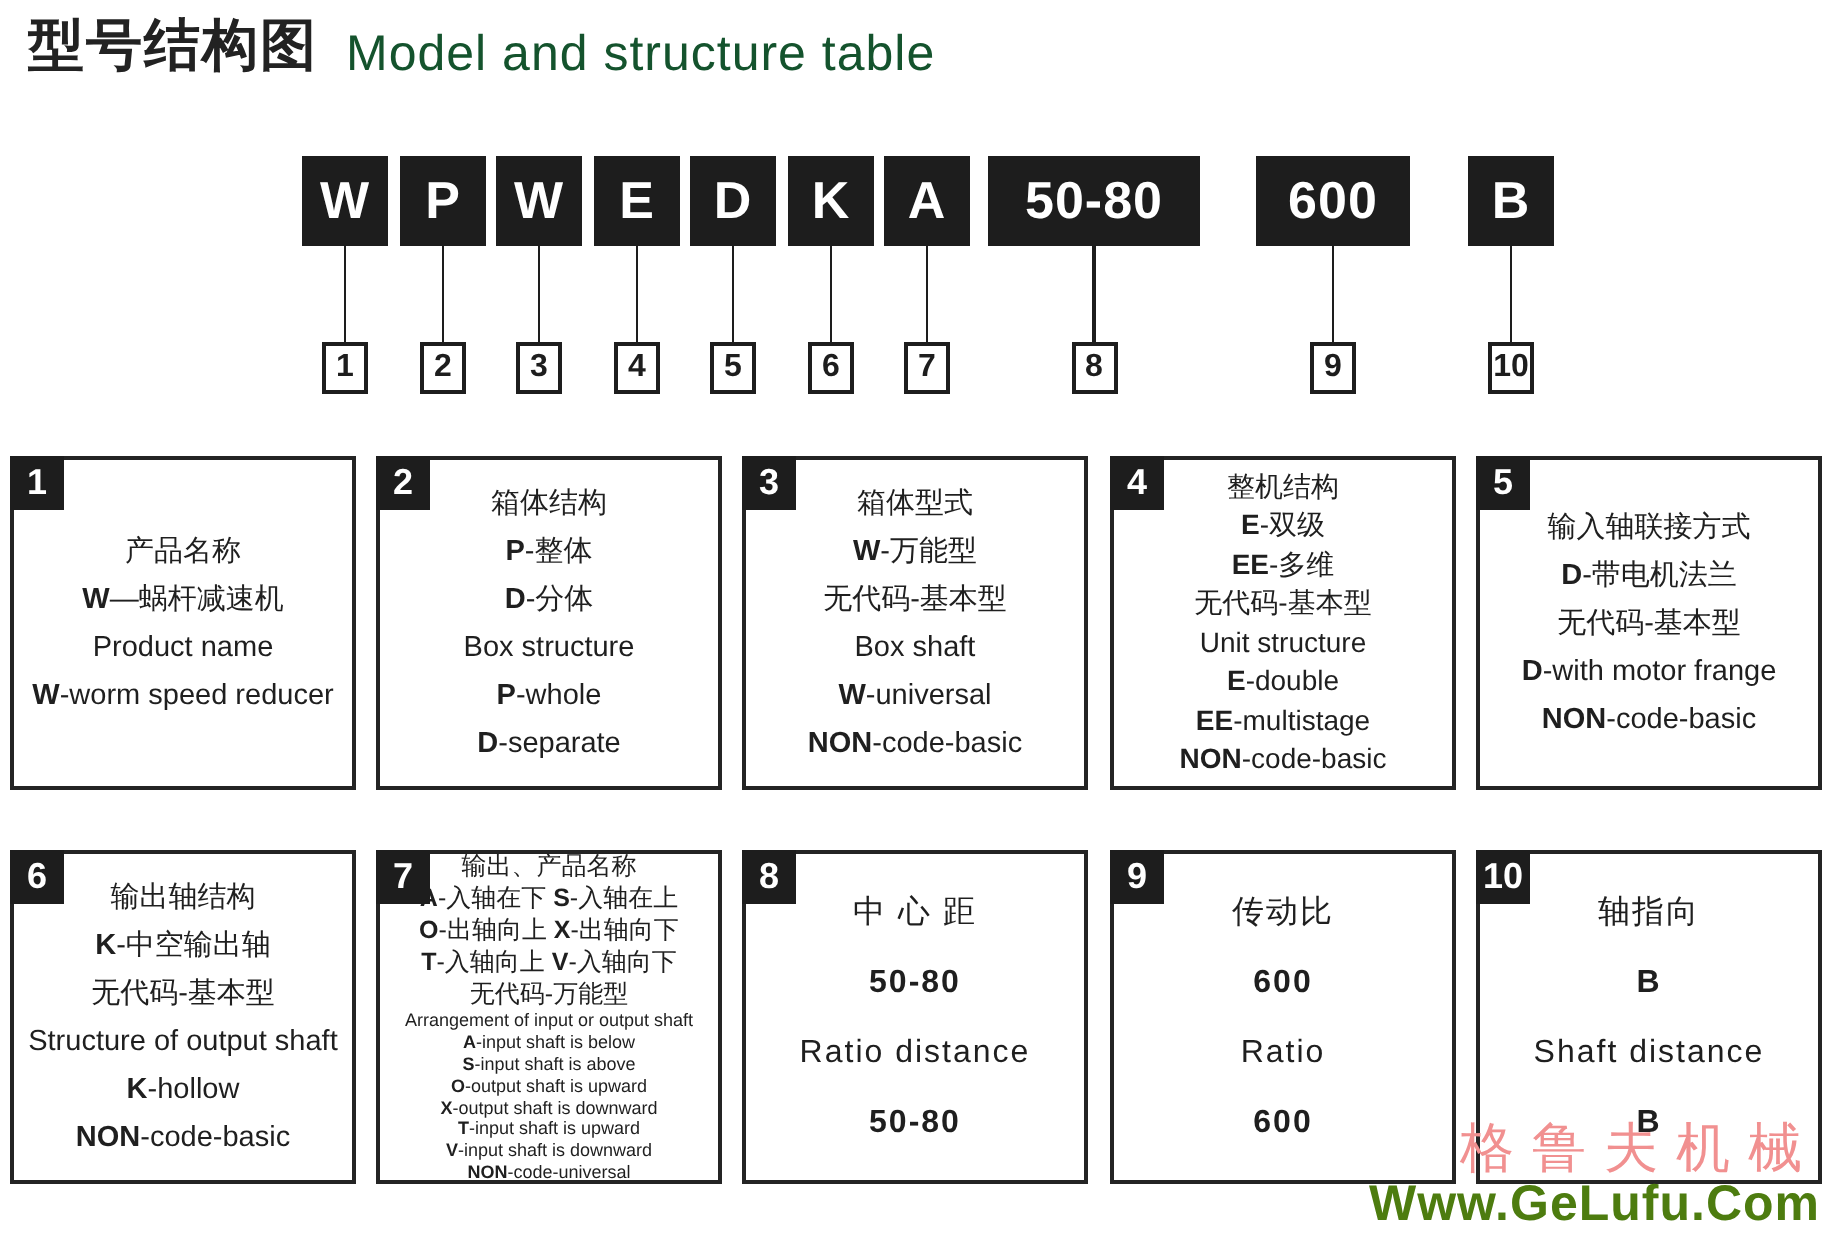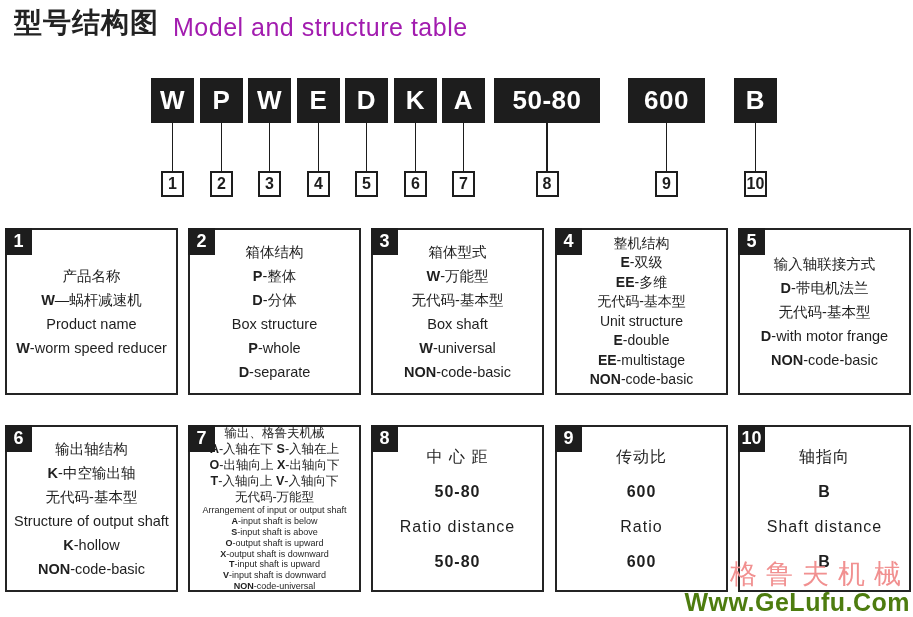--- a/index.html
+++ b/index.html
@@ -3,21 +3,21 @@
 <meta charset="utf-8">
 <style>
   html,body{margin:0;padding:0;background:#fff;}
   #canvas{
     position:relative;width:913px;height:617px;background:#ffffff;
     font-family:"Liberation Sans","DejaVu Sans",sans-serif;color:#1f1f1f;overflow:hidden;
   }
   
   .title{position:absolute;left:14px;top:4px;display:flex;align-items:flex-end;white-space:nowrap;}
   .title .zh{font-size:28px;font-weight:bold;letter-spacing:1px;color:#222;}
-  .title .en{font-size:25px;font-weight:normal;margin-left:14px;color:#a21caf;letter-spacing:.5px;}
+  .title .en{font-size:25px;font-weight:normal;margin-left:14px;color:#14532d;letter-spacing:.5px;}
   
   .codebox{
     position:absolute;top:78px;height:45px;background:#1d1d1d;color:#fff;
     display:flex;align-items:center;justify-content:center;
     font-weight:bold;font-size:26px;letter-spacing:.5px;
   }
   .connector{position:absolute;top:123px;height:48px;width:1.6px;background:#1d1d1d;}
   .numbox{
     position:absolute;top:171px;width:23px;height:26px;border:2px solid #1d1d1d;
     background:#fff;box-sizing:border-box;display:flex;align-items:center;justify-content:center;
@@ -136,21 +136,21 @@
         <div class="badge">6</div>
         <div class="line">输出轴结构</div>
         <div class="line"><b>K</b>-中空输出轴</div>
         <div class="line">无代码-基本型</div>
         <div class="line">Structure of output shaft</div>
         <div class="line"><b>K</b>-hollow</div>
         <div class="line"><b>NON</b>-code-basic</div>
       </div>
       <div class="card mixed" style="left:188px;top:425px">
         <div class="badge">7</div>
-        <div class="line">输出、格鲁夫机械</div>
+        <div class="line">输出、产品名称</div>
         <div class="line"><b>A</b>-入轴在下 <b>S</b>-入轴在上</div>
         <div class="line"><b>O</b>-出轴向上 <b>X</b>-出轴向下</div>
         <div class="line"><b>T</b>-入轴向上 <b>V</b>-入轴向下</div>
         <div class="line">无代码-万能型</div>
         <div class="line sm">Arrangement of input or output shaft</div>
         <div class="line sm"><b>A</b>-input shaft is below</div>
         <div class="line sm"><b>S</b>-input shaft is above</div>
         <div class="line sm"><b>O</b>-output shaft is upward</div>
         <div class="line sm"><b>X</b>-output shaft is downward</div>
         <div class="line sm"><b>T</b>-input shaft is upward</div>

